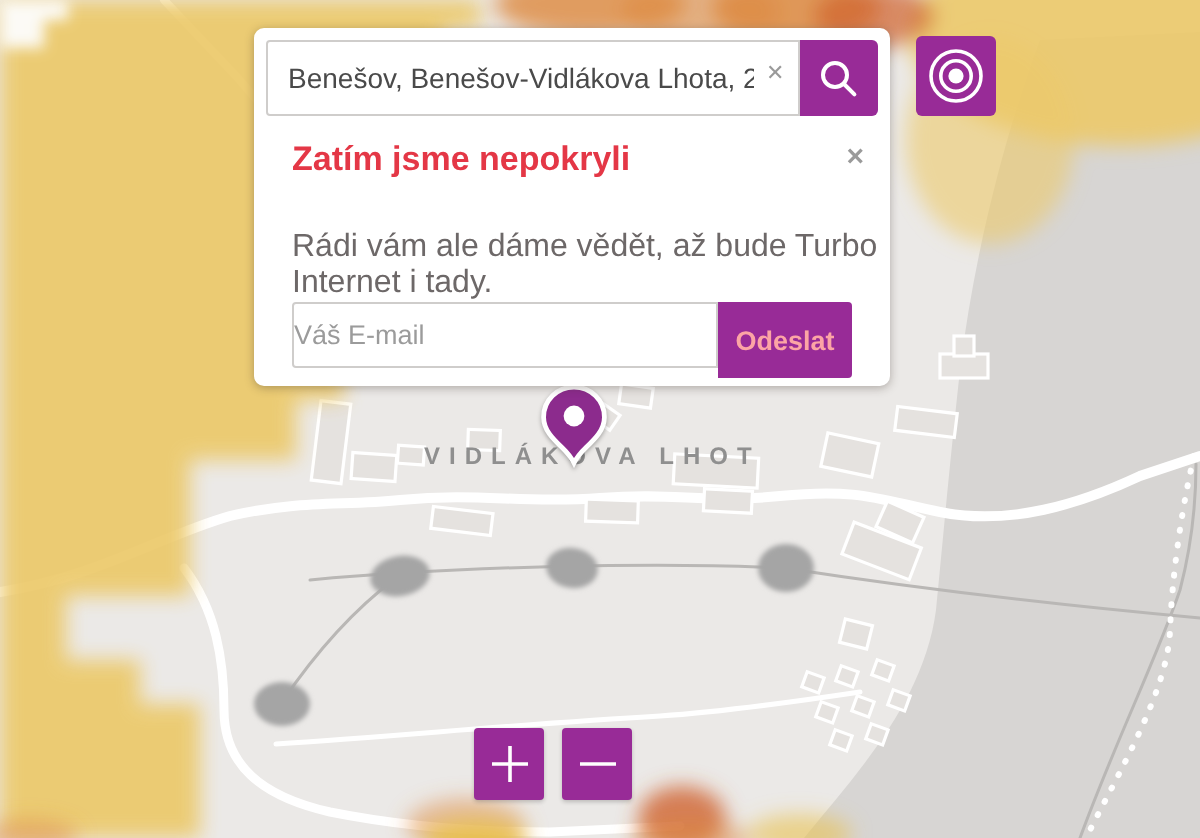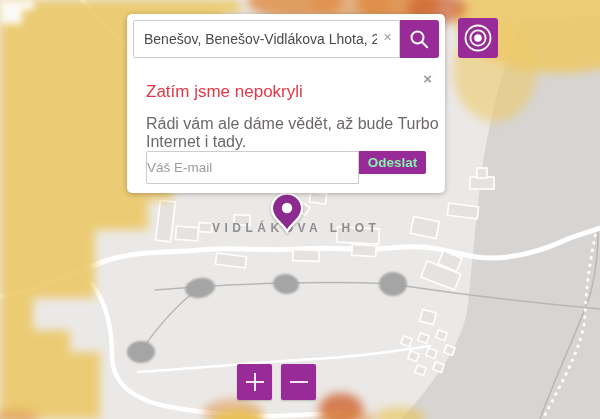--- a/index.html
+++ b/index.html
@@ -37,42 +37,41 @@
   .clear-icon{
     position:absolute;left:256px;top:18px;font-size:11px;color:#9a9a9a;
     cursor:pointer;line-height:1;
   }
   .search-btn{
     position:absolute;left:273px;top:6px;width:39px;height:38px;
     background:var(--accent,#982b97);border:none;border-radius:0 3px 3px 0;
     display:flex;align-items:center;justify-content:center;cursor:pointer;padding:0;
   }
   .popup-title{
-    position:absolute;left:19px;top:56px;font-size:17px;font-weight:400;
+    position:absolute;left:19px;top:56px;font-size:17px;font-weight:700;
     color:var(--red-title,#e43746);
-    margin-top:12px;
   }
   .popup-close{
     position:absolute;right:13px;top:57px;font-size:15px;font-weight:700;
     color:#9a9a9a;cursor:pointer;line-height:1;
   }
   .popup-line{position:absolute;left:19px;font-size:16px;color:var(--text-gray,#6d6868);}
   .popup-line1{top:101px;}
   .popup-line2{top:140px;margin-left:24px;}
   .email-input{
     position:absolute;left:19px;top:137px;width:213px;height:33px;
     box-sizing:border-box;border:1px solid #cfcdcb;border-radius:2px 0 0 2px;
     padding:0 0;font-family:"Liberation Sans",sans-serif;font-size:13.5px;
     color:#4a4a4a;outline:none;
   }
   .email-input::placeholder{color:#9b9b9b;}
   .submit-btn{
-    position:absolute;left:232px;top:137px;width:67px;height:23px;
+    position:absolute;left:232px;top:137px;width:67px;height:38px;
     background:var(--accent,#982b97);border:none;border-radius:0 2px 2px 0;
-    color:#86efac;font-family:"Liberation Sans",sans-serif;font-size:13.5px;
+    color:#fca5a5;font-family:"Liberation Sans",sans-serif;font-size:13.5px;
     font-weight:700;cursor:pointer;
   }
 
   
   .locate-btn{
     position:absolute;left:458px;top:18px;width:40px;height:40px;z-index:10;
     background:var(--accent,#982b97);border:none;border-radius:3px;
     display:flex;align-items:center;justify-content:center;cursor:pointer;padding:0;
   }
 

